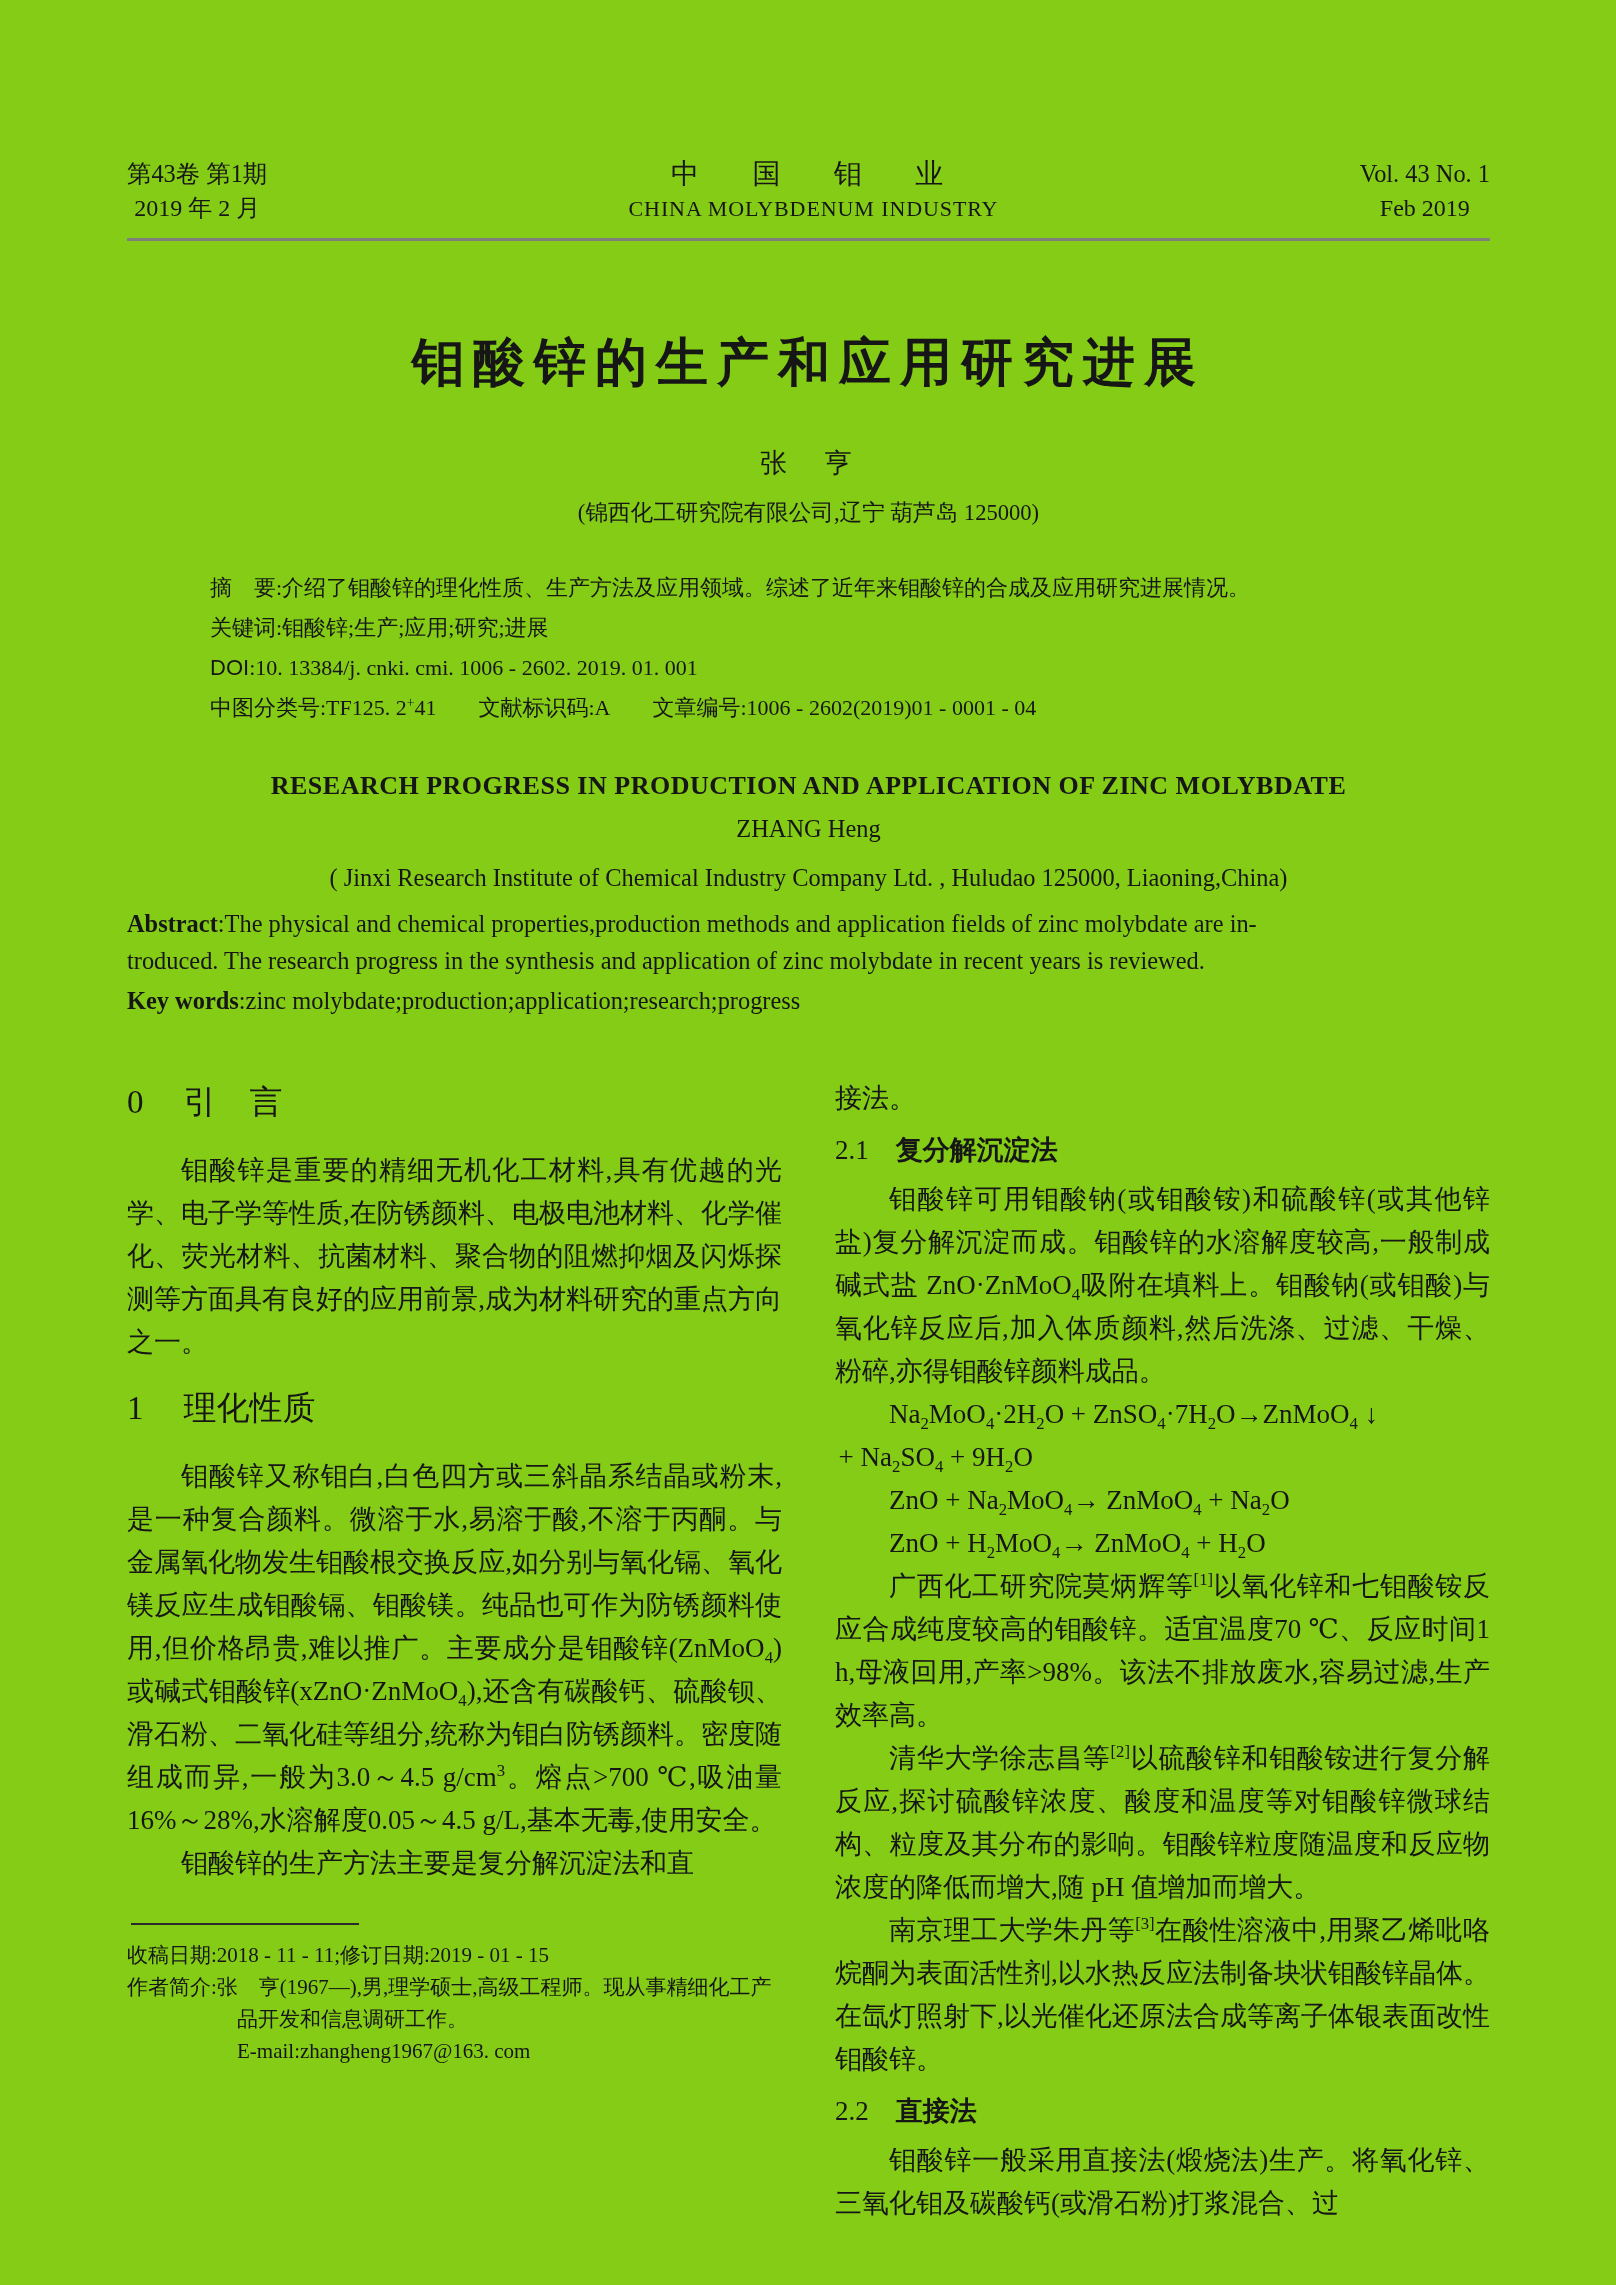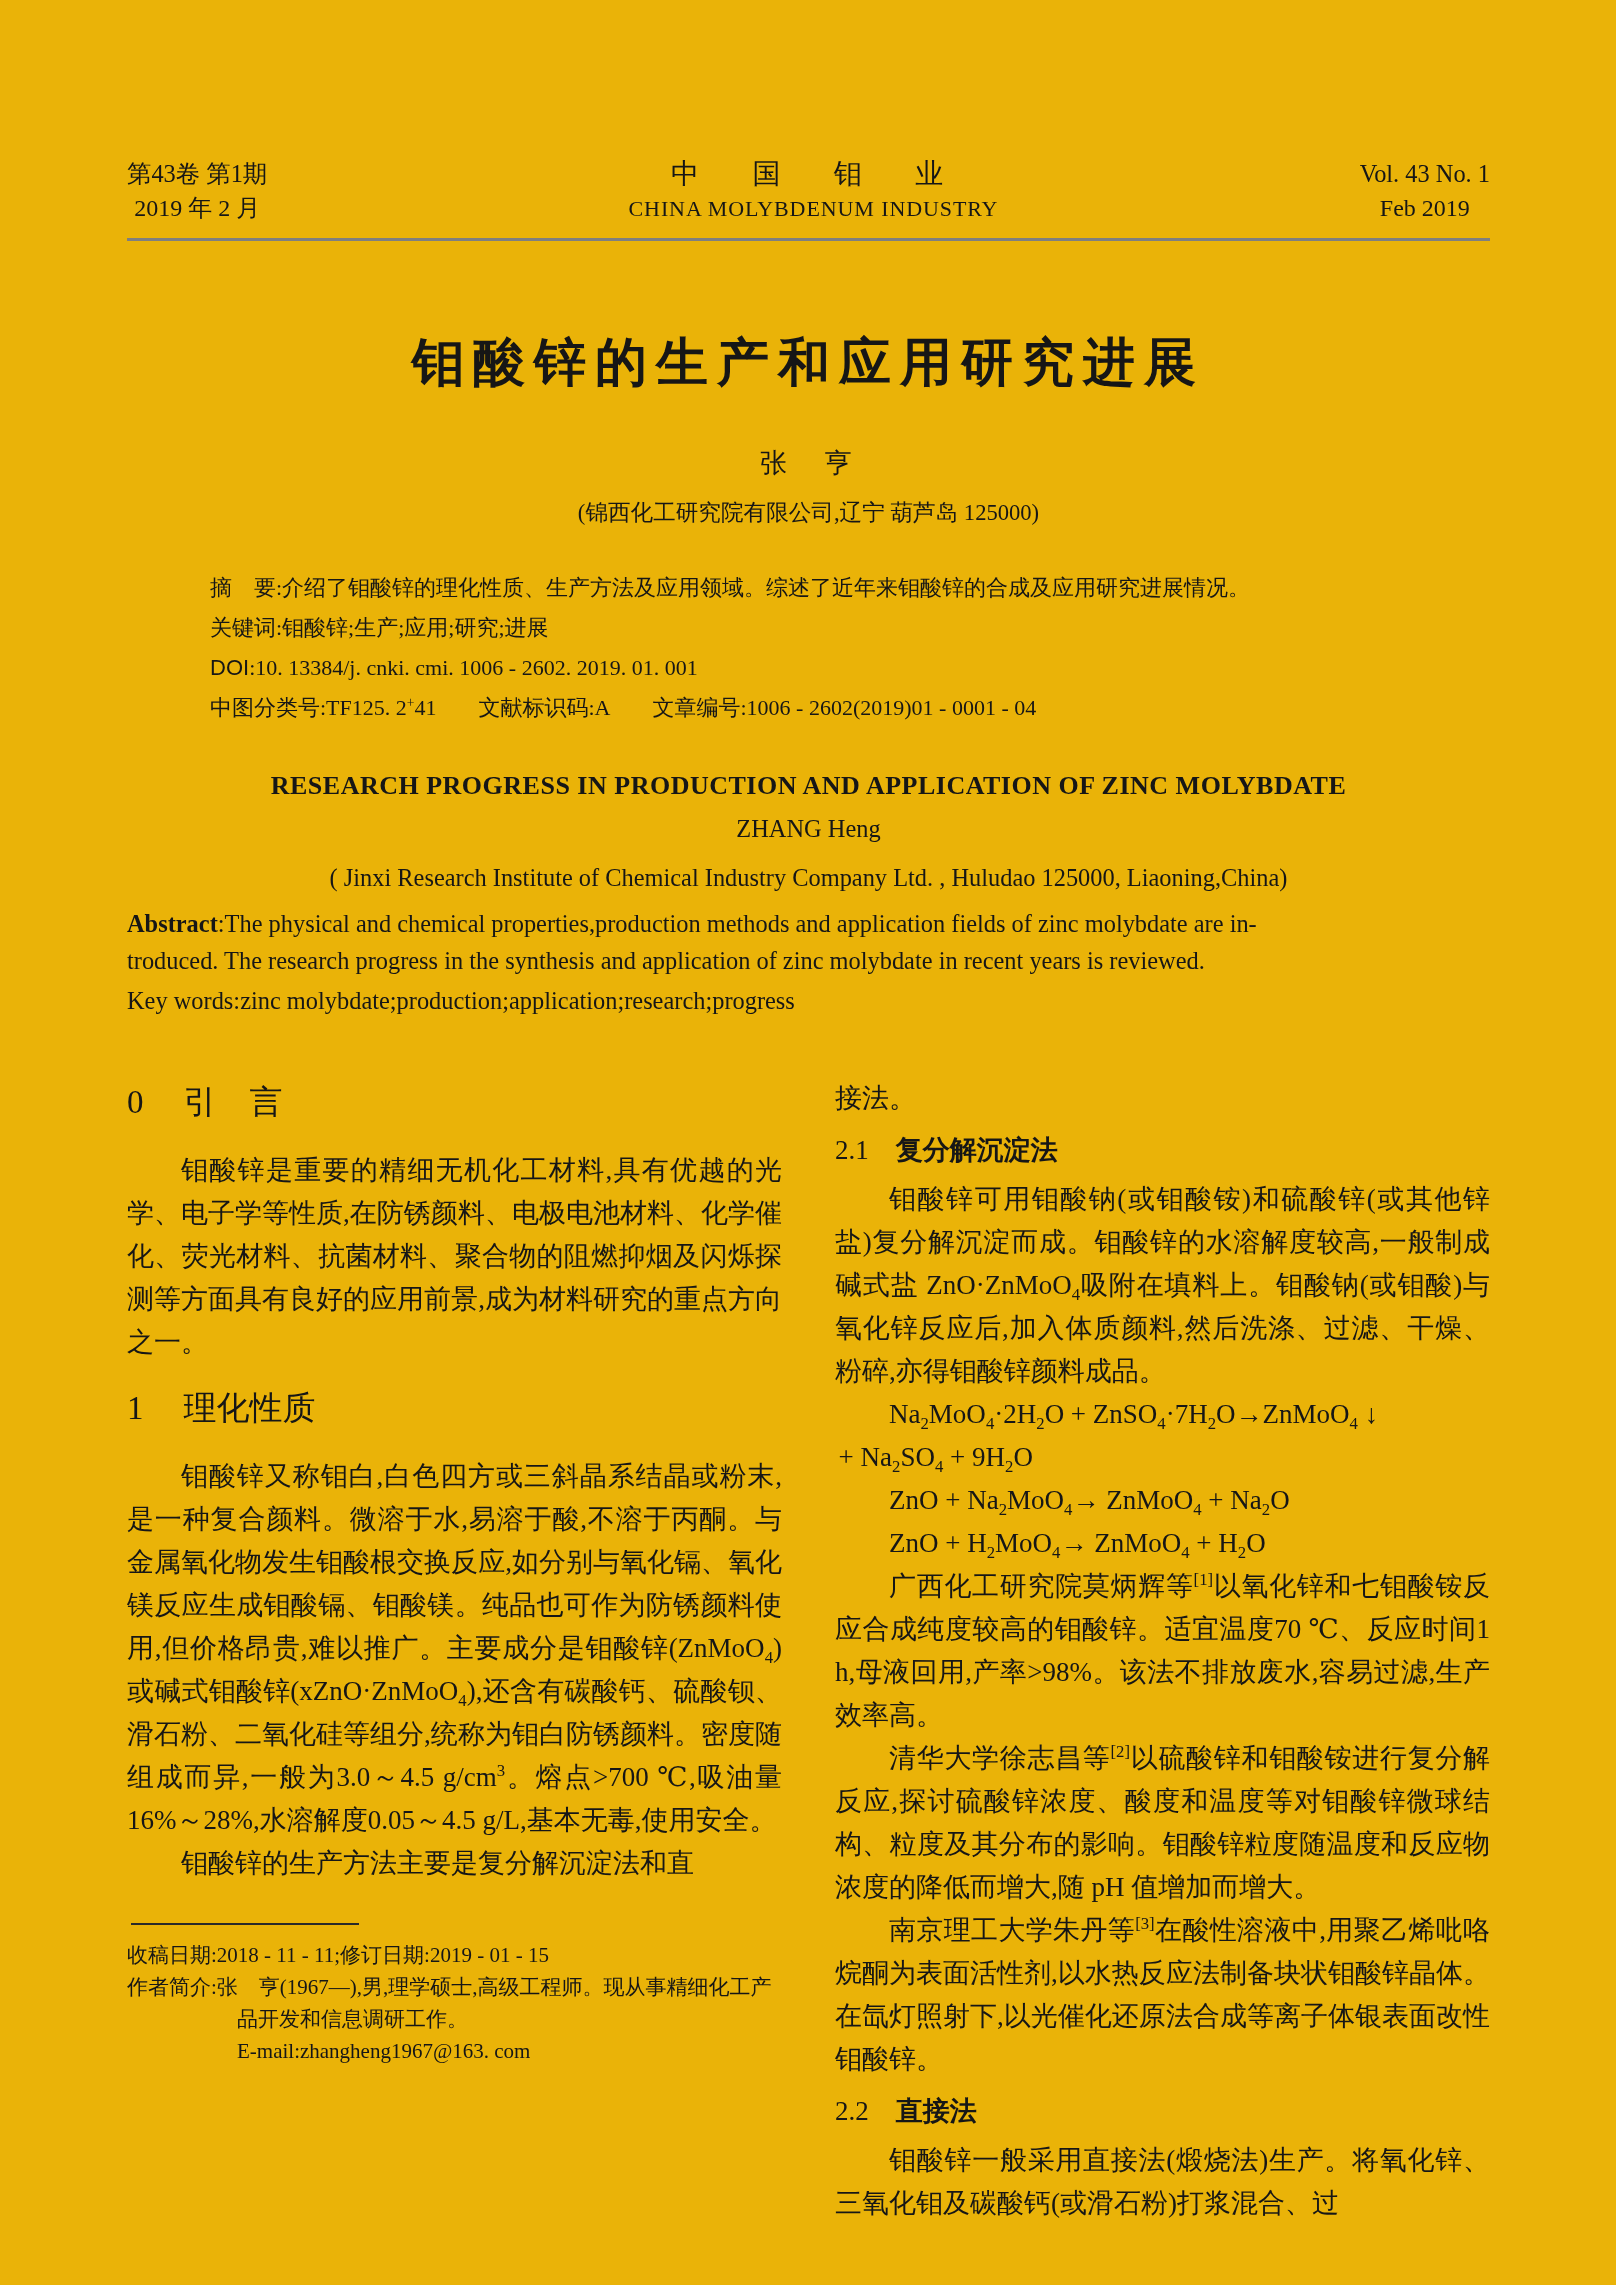--- a/index.html
+++ b/index.html
@@ -1,19 +1,19 @@
 <!DOCTYPE html>
 <html style="font-size:14.5px"><head>
 <meta charset="utf-8">
 <style>
   html,body{margin:0;padding:0;background:#ffffff;}
   body{width:1617px;height:2286px;overflow:hidden;
        font-family:"Liberation Serif","DejaVu Serif",serif;color:#161616;}
   .page{box-sizing:border-box;width:1617px;height:2286px;
-        padding:156px 127px 36px 127px;position:relative;background:#eab308;}
+        padding:156px 127px 36px 127px;position:relative;background:#84cc16;}
 
   
   .hdr{display:flex;justify-content:space-between;align-items:center;}
   .hdr-block{text-align:center;}
   .hdr-ln1{font-size:24.4px;line-height:34px;}
   .hdr-ln2{font-size:24px;line-height:34px;}
   .hdr-cn{font-size:28px;letter-spacing:12.7px;line-height:36px;}
   .hdr-en{font-size:22px;letter-spacing:0.9px;line-height:33px;}
   .hdr-rule{border:none;border-top:3.6px solid #7f7f7f;margin:12.7px 0 0 0;}
 
@@ -29,21 +29,21 @@
   .meta .gap{display:inline-block;width:42px;}
 
   
   .en{margin-top:43px;}
   .en-title{text-align:center;font-size:26px;font-weight:bold;letter-spacing:0.5px;}
   .en-author{text-align:center;font-size:24.4px;margin-top:14.5px;}
   .en-affil{text-align:center;font-size:24.4px;margin-top:21px;}
   .en-abs{margin-top:12.7px;font-size:24.4px;line-height:37px;text-align:justify;}
   .en-abs .lead{font-weight:bold;}
   .en-kw{font-size:24.4px;line-height:36px;margin-top:3.6px;}
-  .en-kw .lead{font-weight:normal;}
+  .en-kw .lead{font-weight:bold;}
 
   
   .cols{display:flex;gap:53px;margin-top:58px;}
   .col{width:665px;font-size:27px;line-height:43px;text-align:justify;}
   .h1x{font-size:33px;line-height:40px;margin:23.5px 0 27px 0;}
   .h1x:first-child{margin-top:5.4px;}
   .h1x .num{margin-right:40px;}
   .h2x{font-size:27px;line-height:42px;margin:9px 0 7.2px 0;}
   .h2x .num{margin-right:27px;}
   .h2x .t{font-family:"Liberation Sans","DejaVu Sans",sans-serif;font-weight:bold;}

